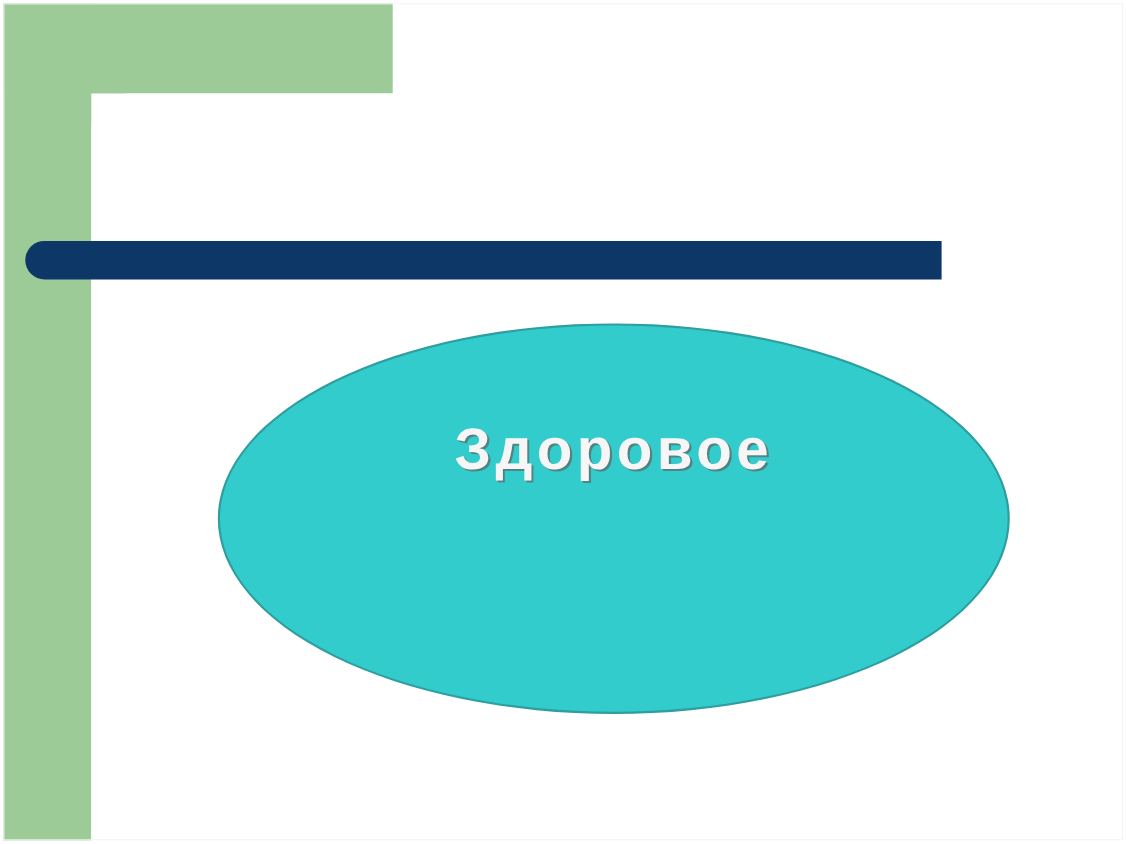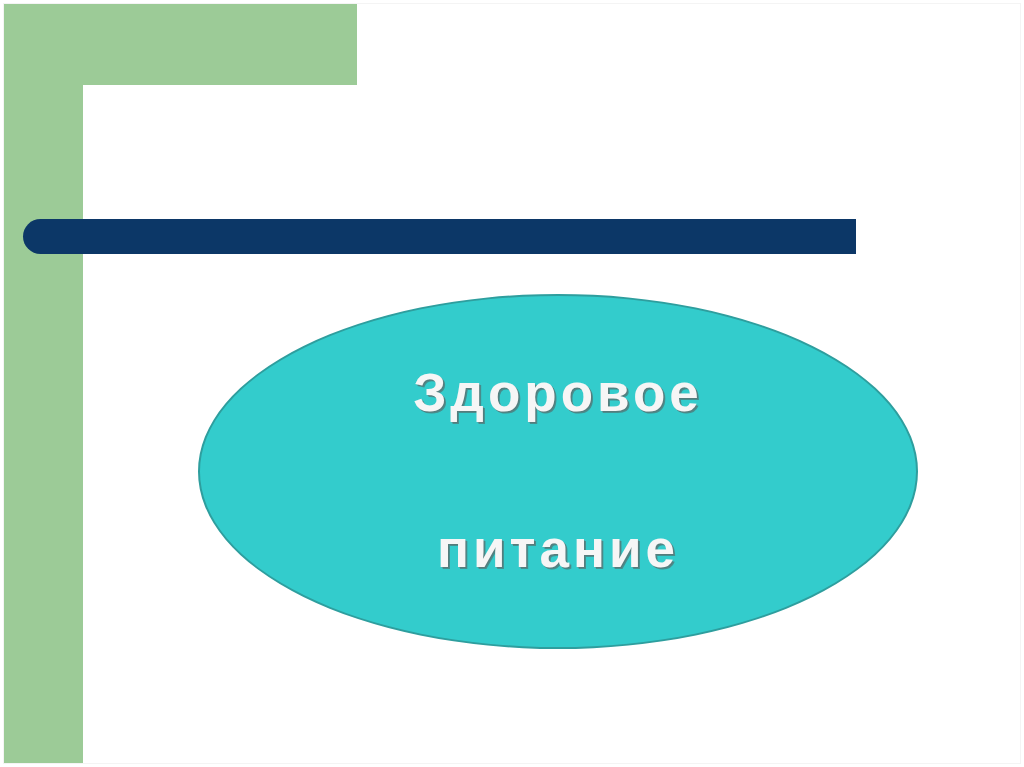--- a/index.html
+++ b/index.html
@@ -90,21 +90,20 @@
     left: 198px;
     top: 294px;
     width: 720px;
     height: 355px;
     background: var(--teal, #33CCCC);
     border: 2px solid var(--teal-border, #2E9E9E);
     border-radius: 50%;
     box-sizing: border-box;
     z-index: 4;
     display: flex;
-    align-items: center;
     justify-content: center;
   }
 
   .ellipse-title {
     width: 100%;
     text-align: center;
     font-family: "Liberation Sans", sans-serif;
     font-weight: bold;
     font-size: 53px;
     line-height: 1.42;
@@ -129,19 +128,18 @@
 
   <div class="green-top"></div>
 
   <div class="white-panel"></div>
 
   <div class="navy-bar"></div>
 
   <div class="ellipse">
     <div class="ellipse-title" style="color: rgb(246, 246, 246);">
       <span class="title-line">Здоровое</span>
-      <span class="title-line">питание</span>
     </div>
   </div>
 
   <div class="slide-frame"></div>
 
 </div>
 
 </body></html>

